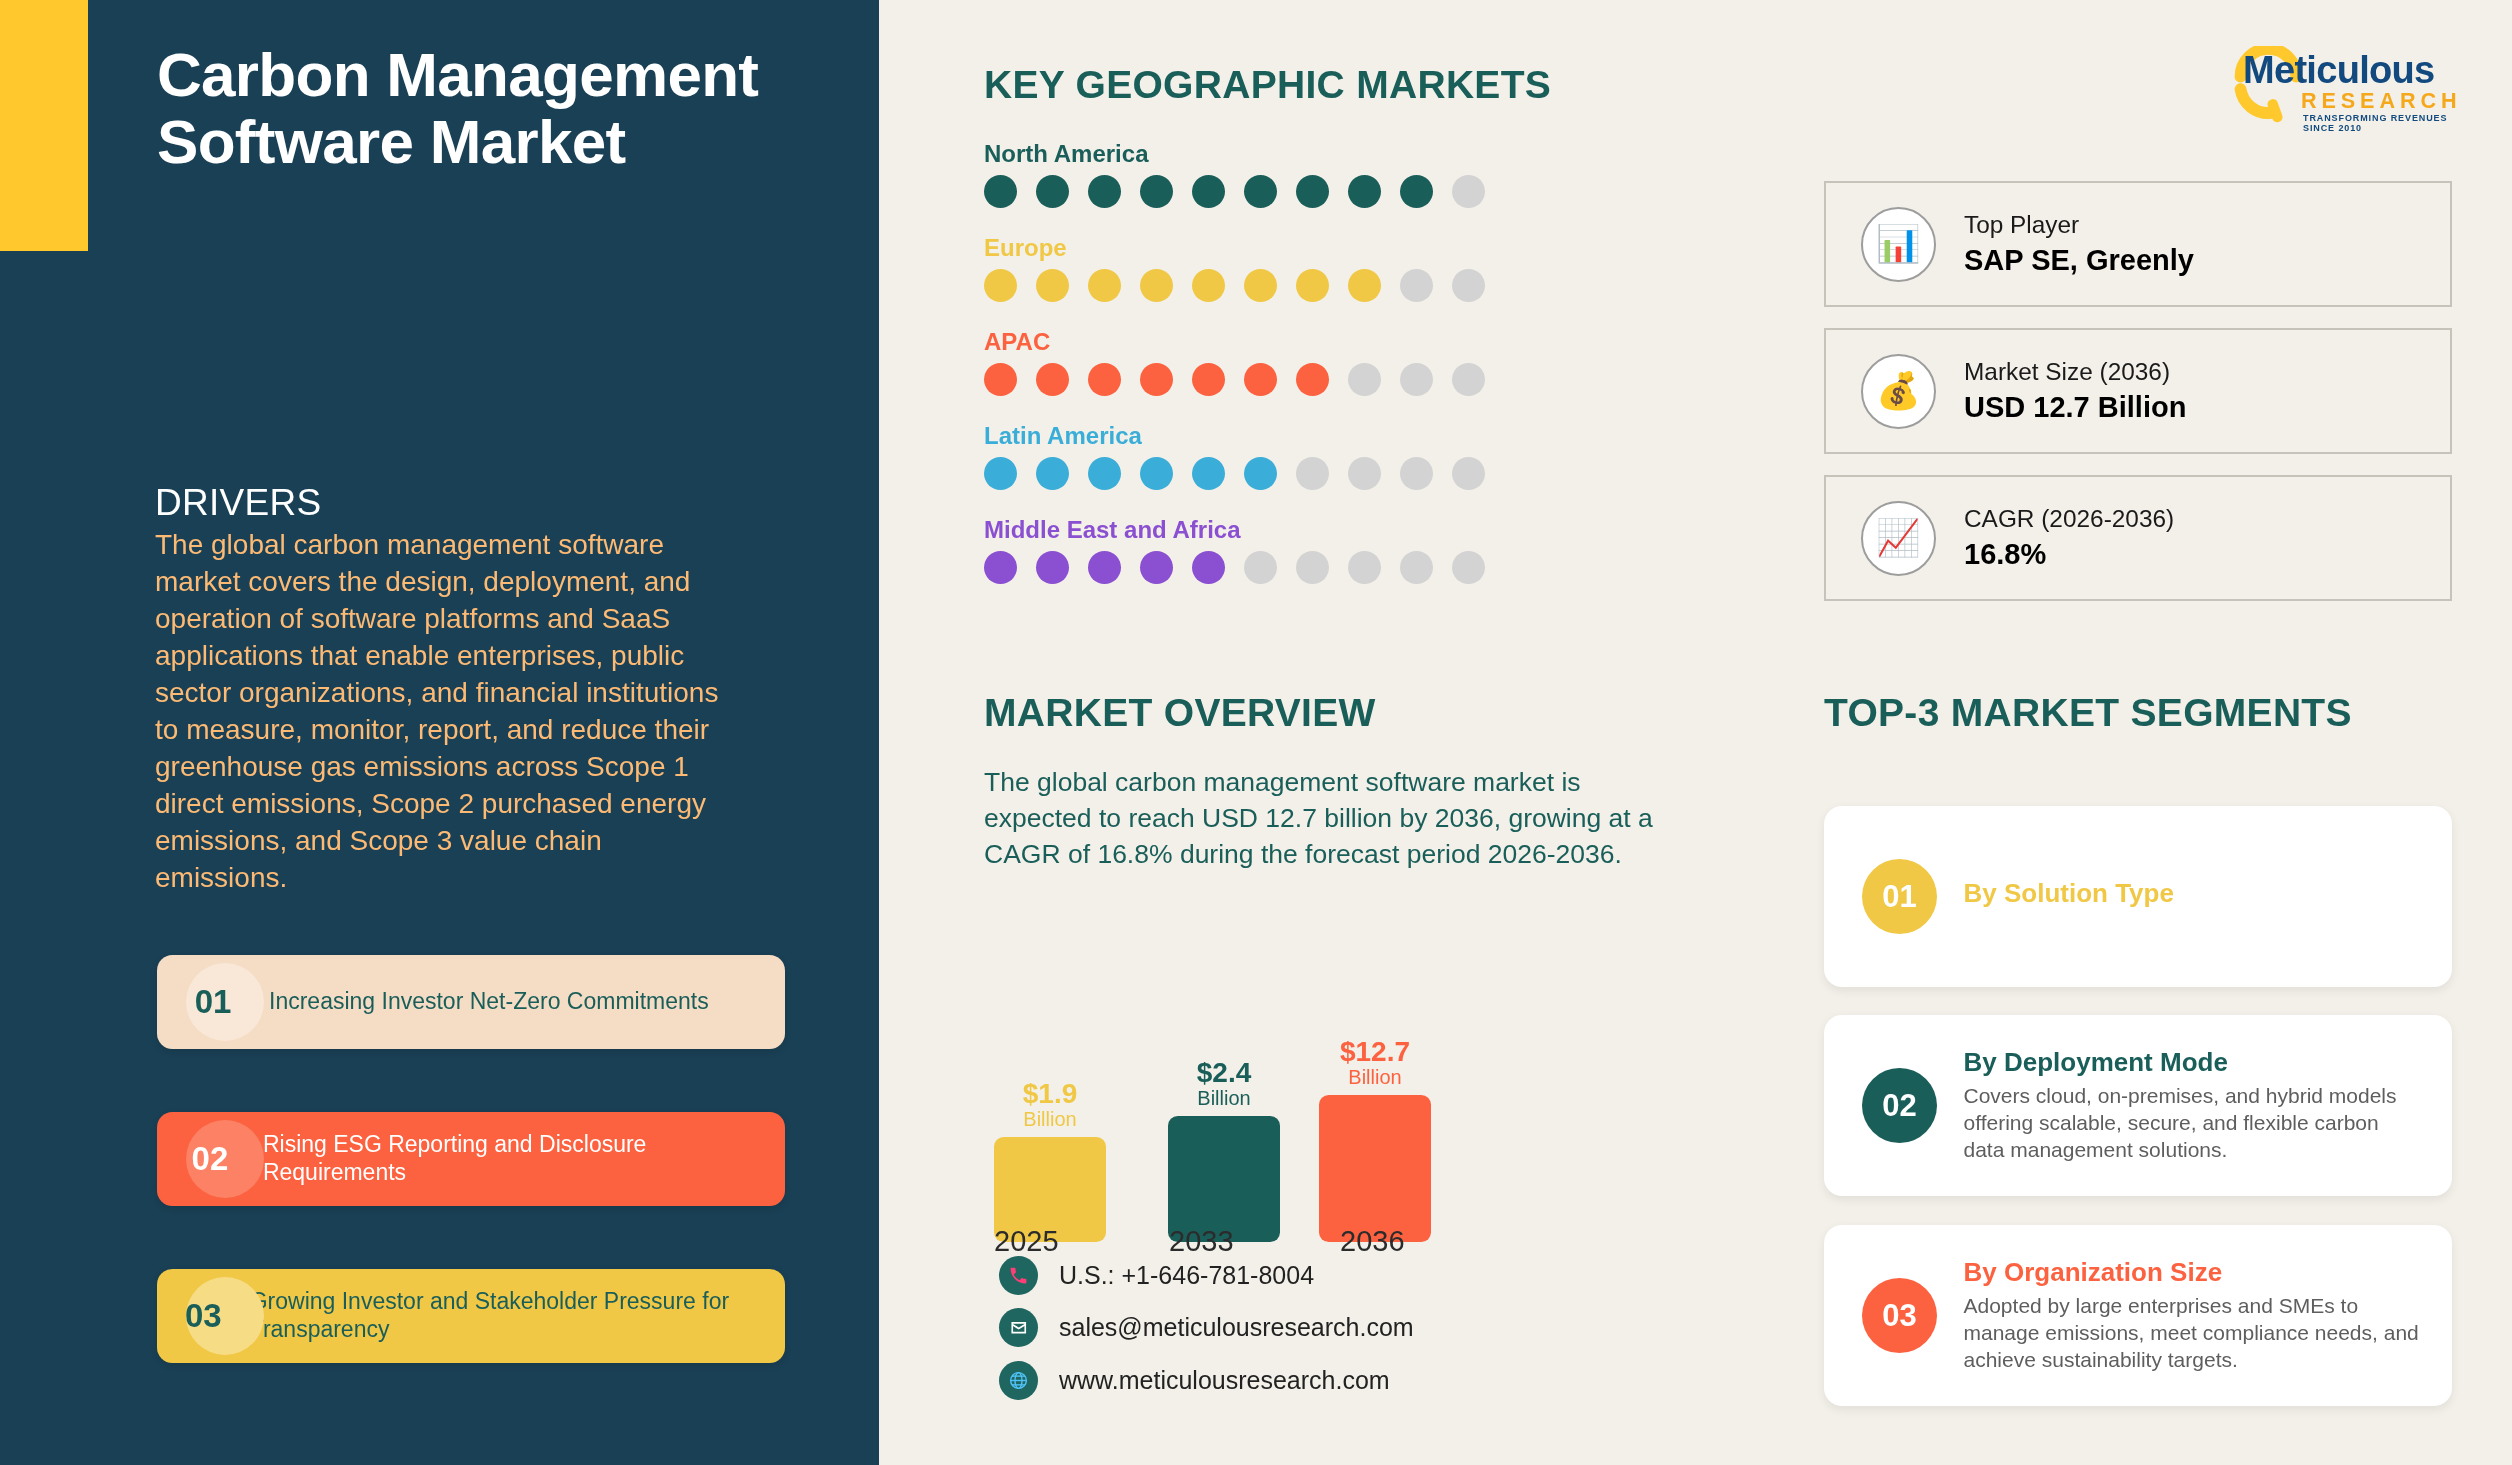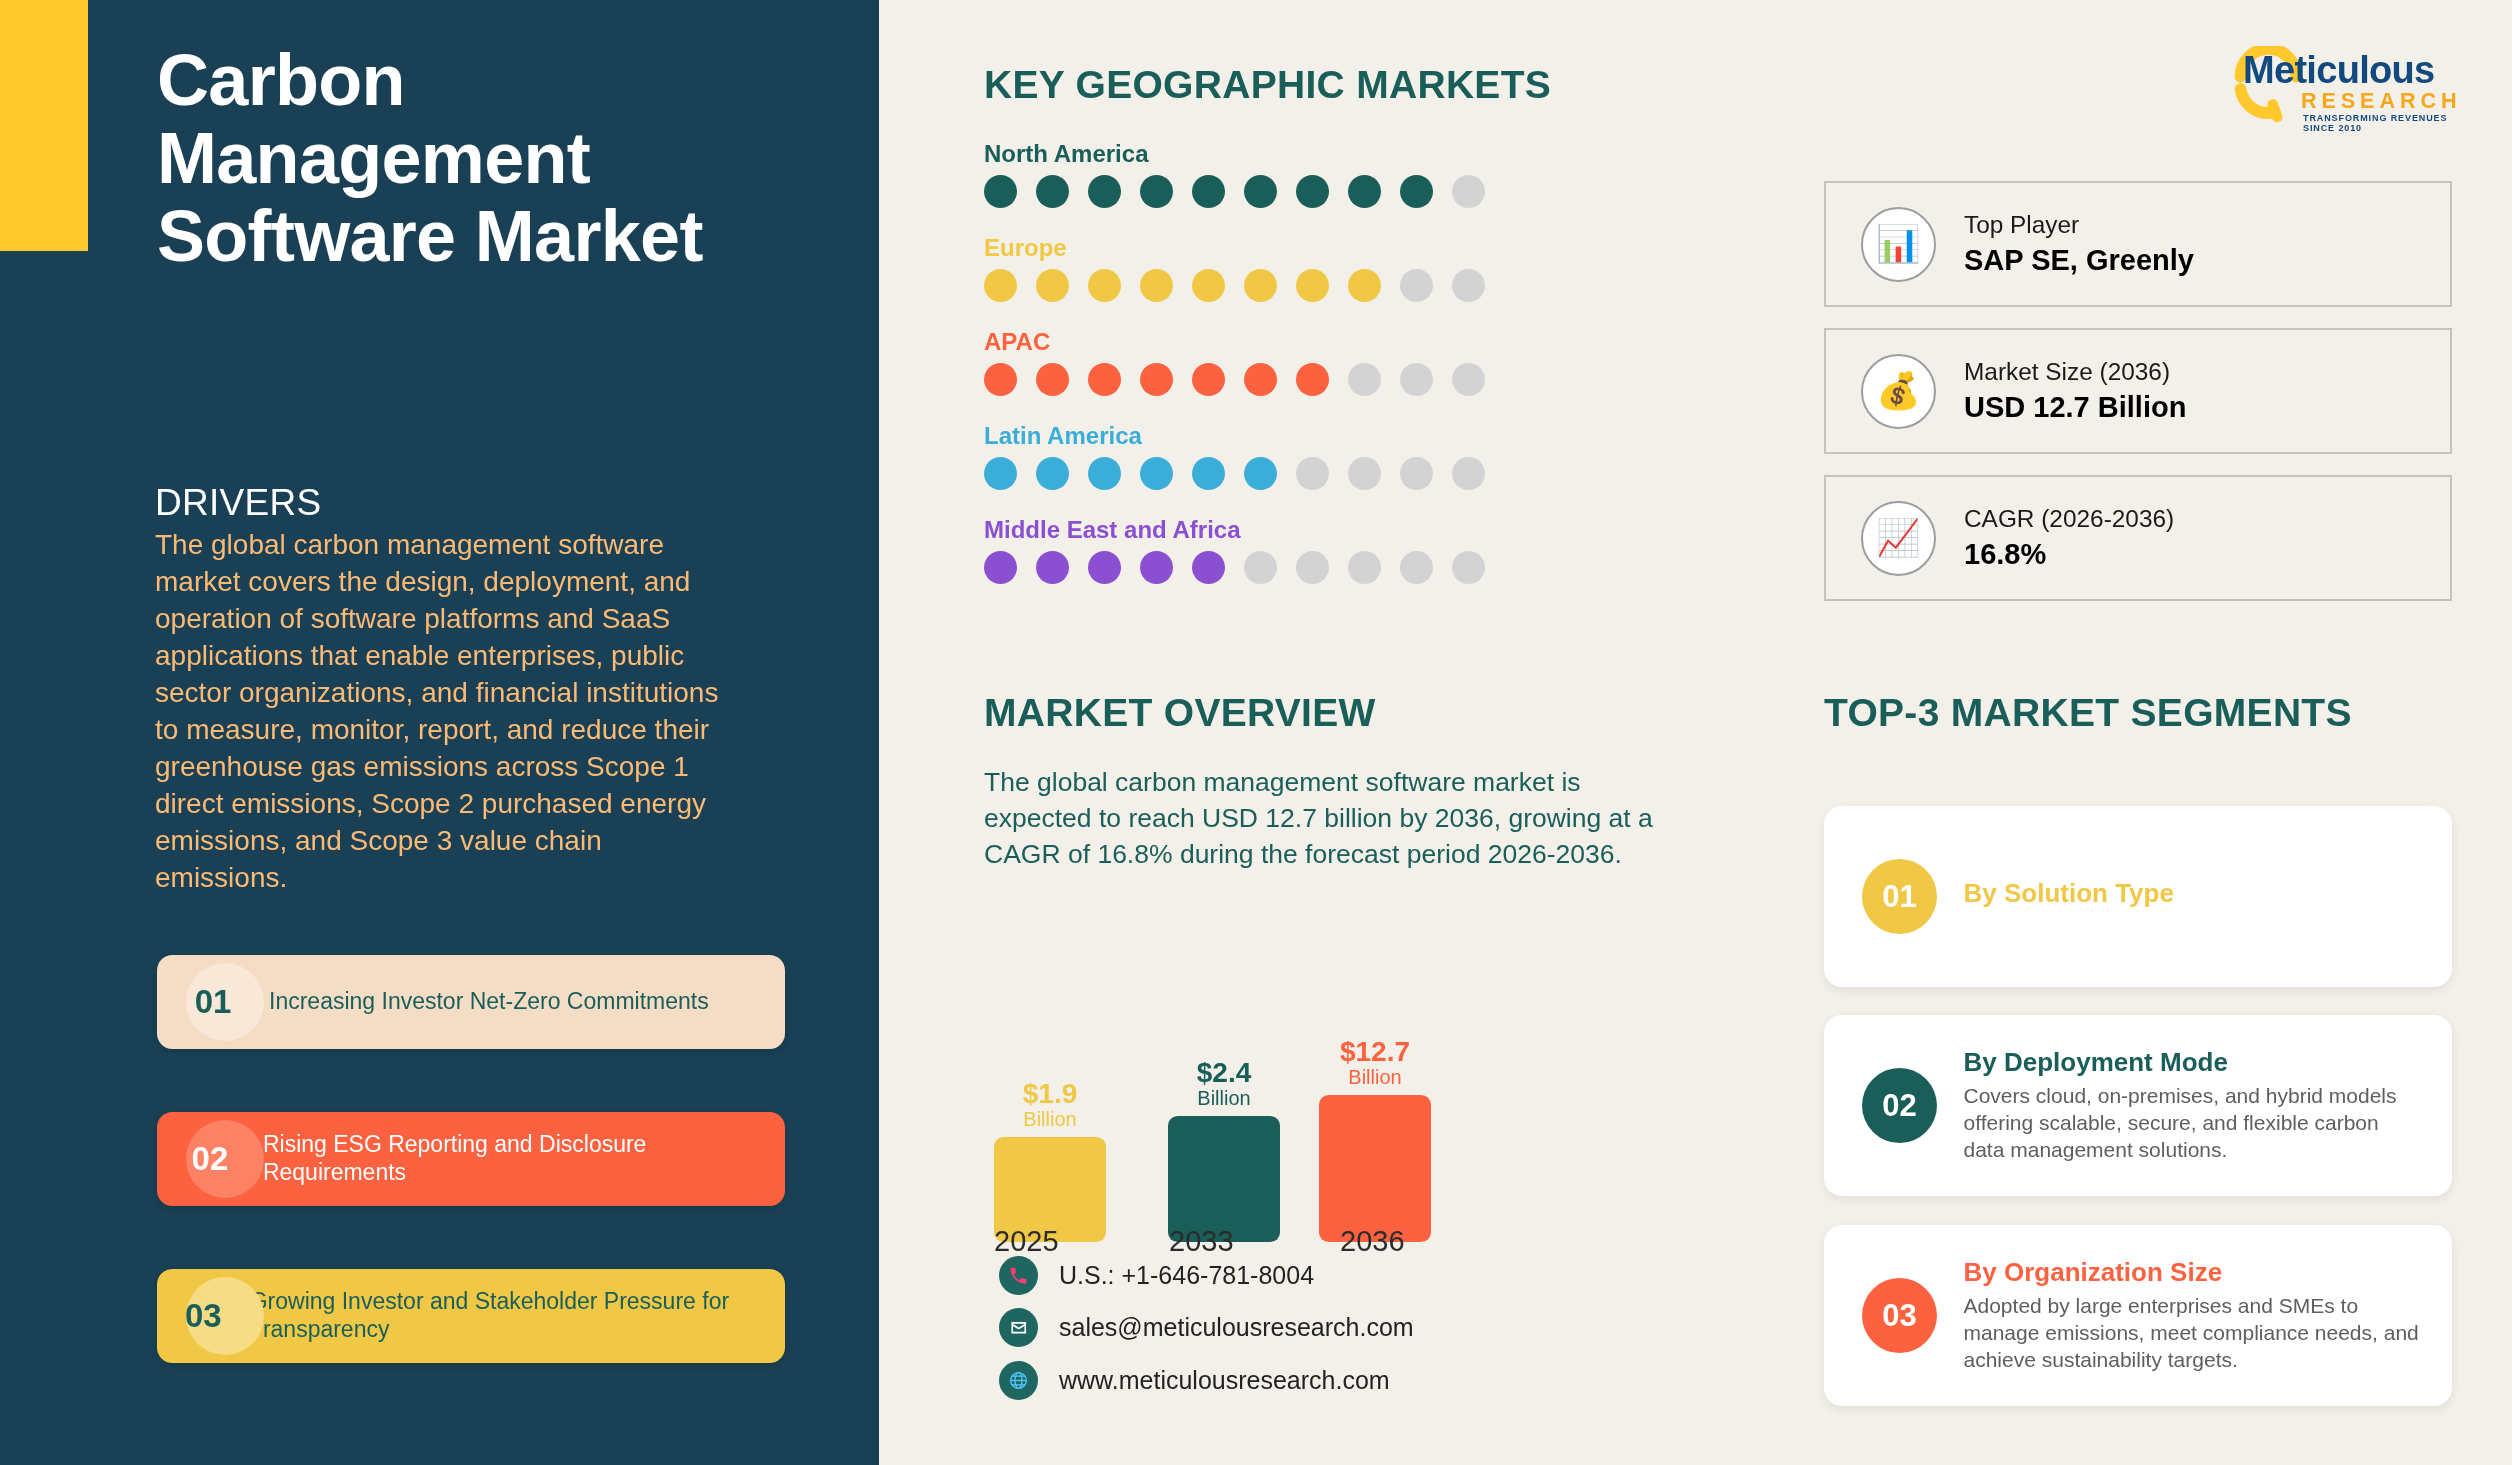--- a/index.html
+++ b/index.html
@@ -15,21 +15,21 @@
   #left-panel {
     position:absolute; left:0; top:0; width:879px; height:1465px;
     background:#1a4055;
   }
   #accent-bar {
     position:absolute; left:0; top:0; width:88px; height:251px;
     background:#ffc82c;
   }
   #main-title {
     position:absolute; left:157px; top:42px; width:698px;
-    color:#ffffff; font-size:72px; font-weight:bold; line-height:1.08;
+    color:#ffffff; font-size:62px; font-weight:bold; line-height:1.08;
     letter-spacing:-0.7px;
   }
   #drivers-heading {
     position:absolute; left:155px; top:482px;
     color:#ffffff; font-size:37px; font-weight:normal; letter-spacing:0.3px;
   }
   #drivers-body {
     position:absolute; left:155px; top:527px; width:572px;
     color:#fdba74; font-size:28px; line-height:1.32;
   }

